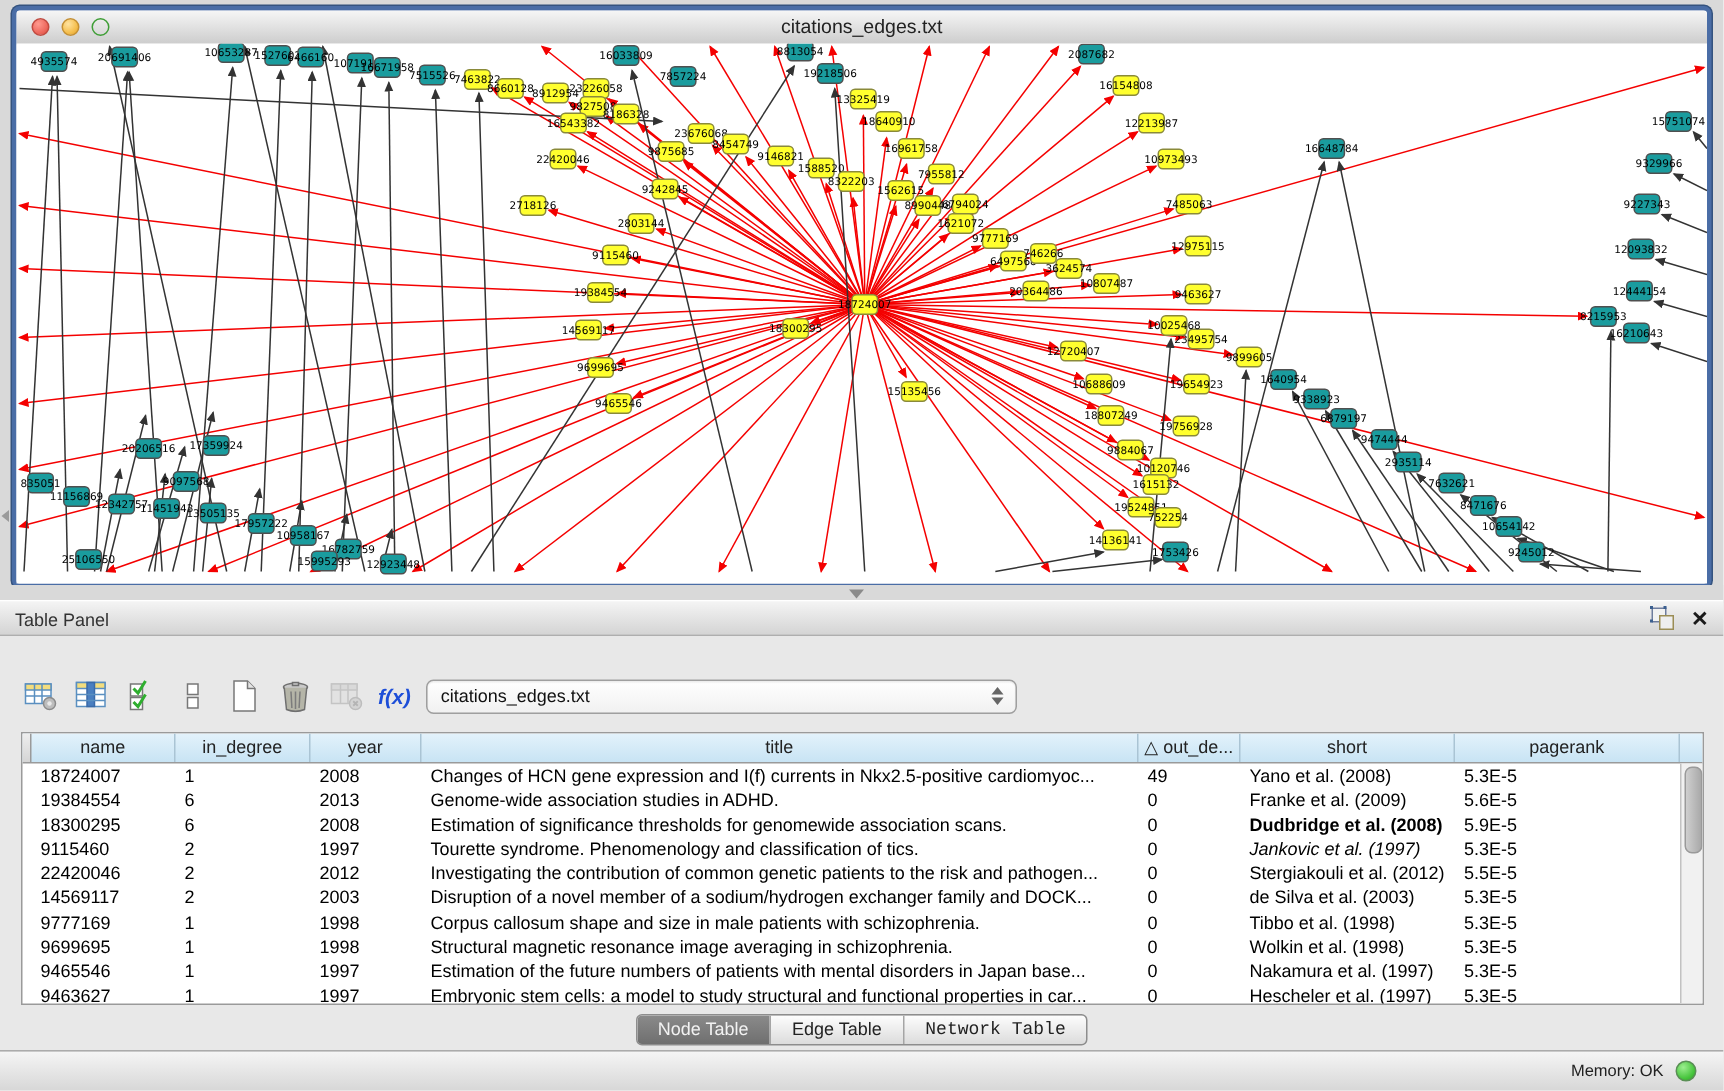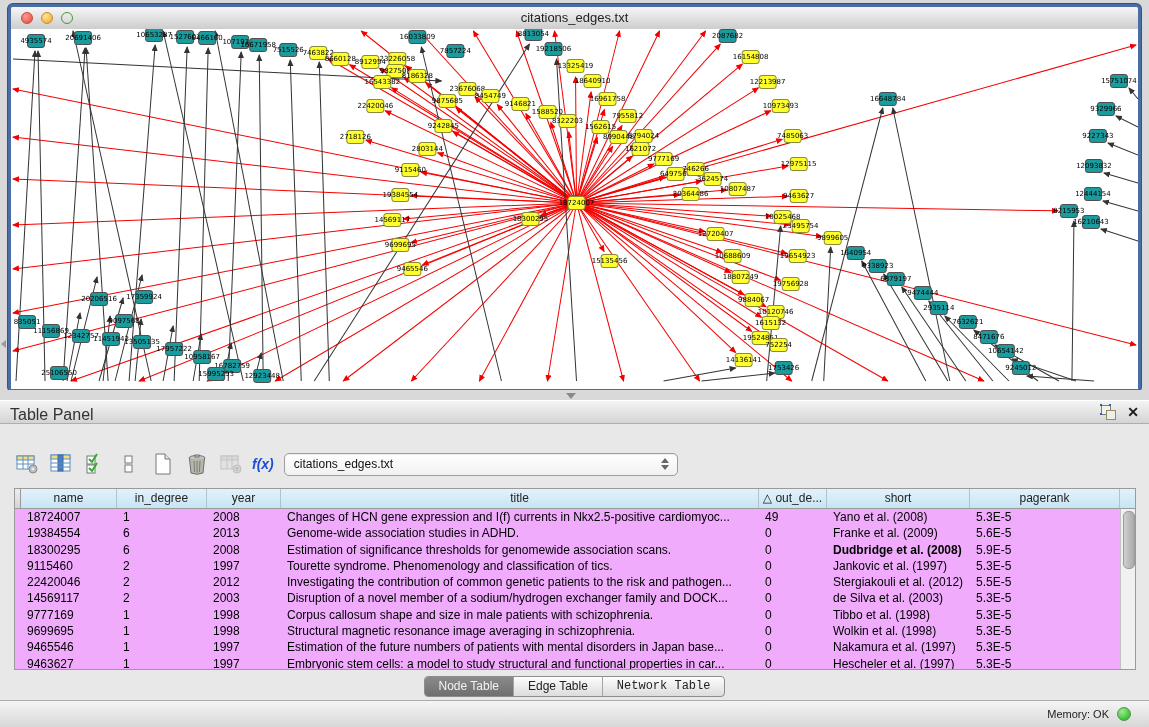--- a/index.html
+++ b/index.html
@@ -23,41 +23,41 @@
   svg.net text.nl{font-family:"DejaVu Sans",sans-serif;font-size:7px;fill:#000;text-anchor:middle;}
 
   
   .splitter{position:absolute;left:0;top:390px;width:1149px;height:12px;background:#d9d9d9;}
   .split-handle{position:absolute;left:566px;top:3px;width:0;height:0;border-left:5px solid transparent;border-right:5px solid transparent;border-top:6px solid #8a8a8a;}
   .collapse-arrow{position:absolute;left:1px;top:340px;width:0;height:0;border-top:4px solid transparent;border-bottom:4px solid transparent;border-right:5px solid #9a9a9a;}
 
   
   .table-panel{position:absolute;left:0;top:400px;width:1149px;height:300px;background:#e8e8e8;}
   .panel-header{position:absolute;left:0;top:0;width:100%;height:24px;background:linear-gradient(#f4f4f4,#d4d4d4);border-top:1px solid #fff;border-bottom:1px solid #aeaeae;box-sizing:border-box;}
-  .panel-title{position:absolute;left:10px;top:5px;font-size:16px;color:#333;}
+  .panel-title{position:absolute;left:10px;top:5px;font-size:12px;color:#333;}
   .panel-btns{position:absolute;right:10px;top:3px;display:flex;gap:10px;align-items:center;}
   .float-ic{position:relative;width:16px;height:15px;}
   .float-ic .sq1{position:absolute;left:0;top:0;width:8px;height:8px;border:1px solid #6e7d9d;background:#f2f2f2;}
   .float-ic .sq2{position:absolute;left:5px;top:5px;width:8px;height:8px;border:1px solid #9b8d55;background:#eee;}
   .float-ic .dot{position:absolute;width:2px;height:2px;background:#3b5f8f;}
   .close-x{font-size:14px;font-weight:bold;color:#1a1a1a;line-height:16px;}
 
   
   .toolbar{position:absolute;left:14px;top:50px;height:28px;display:flex;align-items:center;}
   .tb-btn{width:26px;height:24px;margin-right:8px;display:flex;align-items:center;justify-content:center;}
   .tb-btn svg{display:block;}
   .fx{font-family:Liberation Sans, sans-serif;font-style:italic;font-weight:bold;font-size:14px;color:#1d4ed8;margin-right:10px;}
   .combo{position:relative;width:392px;height:21px;border:1px solid #9f9f9f;border-radius:5px;background:linear-gradient(#fff,#f1f1f1);box-shadow:inset 0 1px 1px rgba(0,0,0,.08);}
   .combo-text{position:absolute;left:9px;top:3px;font-size:12px;color:#111;}
   .combo-arrows{position:absolute;right:8px;top:4px;}
   .combo-arrows .up{width:0;height:0;border-left:4px solid transparent;border-right:4px solid transparent;border-bottom:5px solid #666;margin-bottom:2px;}
   .combo-arrows .dn{width:0;height:0;border-left:4px solid transparent;border-right:4px solid transparent;border-top:5px solid #666;}
 
   
-  .dtable{position:absolute;left:14px;top:88px;width:1122px;height:182px;border:1px solid #9a9a9a;background:#f0abfc;box-sizing:border-box;overflow:hidden;}
+  .dtable{position:absolute;left:14px;top:88px;width:1122px;height:182px;border:1px solid #9a9a9a;background:#ffffff;box-sizing:border-box;overflow:hidden;}
   .thead{display:flex;height:20px;background:linear-gradient(#e3f2fb,#c8e4f4);border-bottom:1px solid #9a9a9a;box-sizing:border-box;}
   .th{font-size:12px;color:#222;text-align:center;line-height:19px;border-right:1px solid #aac4d4;box-sizing:border-box;overflow:hidden;white-space:nowrap;}
   .th.gutter{background:linear-gradient(#eee,#d5d5d5);border-right:1px solid #9a9a9a;}
   .tbody{position:absolute;left:0;top:20px;right:15px;bottom:0;}
   .tr{display:flex;height:16.3px;}
   .td{font-size:12px;color:#000;line-height:16px;padding-left:6px;box-sizing:border-box;overflow:hidden;white-space:nowrap;}
   .vscroll{position:absolute;right:0;top:20px;bottom:0;width:15px;background:#f1f1f1;border-left:1px solid #c2c2c2;box-sizing:border-box;}
   .vthumb{position:absolute;left:2px;top:2px;width:10px;height:56px;border-radius:5px;background:linear-gradient(90deg,#cfcfcf,#a9a9a9);border:1px solid #9a9a9a;}
 
   
@@ -787,21 +787,21 @@
           <div class="td" style="width: 143px; font-weight: bold;">Dudbridge et al. (2008)</div>
           <div class="td" style="width: 150px;">5.9E-5</div>
         </div>
         <div class="tr">
           <div class="td" style="width: 6px; padding: 0px;"></div>
           <div class="td" style="width: 96px;">9115460</div>
           <div class="td" style="width: 90px;">2</div>
           <div class="td" style="width: 74px;">1997</div>
           <div class="td" style="width: 478px;">Tourette syndrome. Phenomenology and classification of tics.</div>
           <div class="td" style="width: 68px;">0</div>
-          <div class="td" style="width: 143px;">Jankovic et al. (1997)</div>
+          <div class="td" style="width: 143px; font-style: italic;">Jankovic et al. (1997)</div>
           <div class="td" style="width: 150px;">5.3E-5</div>
         </div>
         <div class="tr">
           <div class="td" style="width: 6px; padding: 0px;"></div>
           <div class="td" style="width: 96px;">22420046</div>
           <div class="td" style="width: 90px;">2</div>
           <div class="td" style="width: 74px;">2012</div>
           <div class="td" style="width: 478px;">Investigating the contribution of common genetic patients to the risk and pathogen...</div>
           <div class="td" style="width: 68px;">0</div>
           <div class="td" style="width: 143px;">Stergiakouli et al. (2012)</div>

